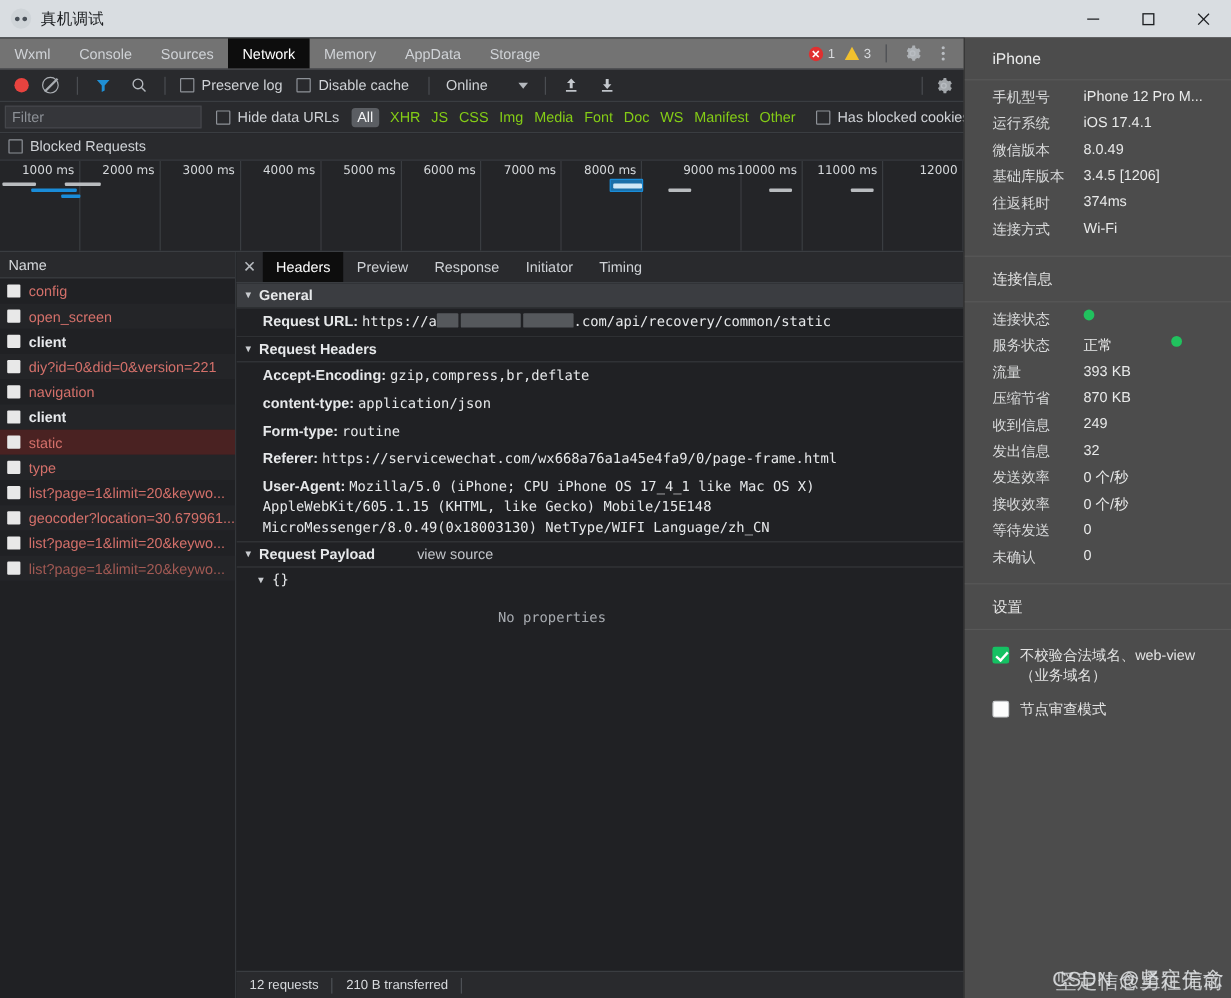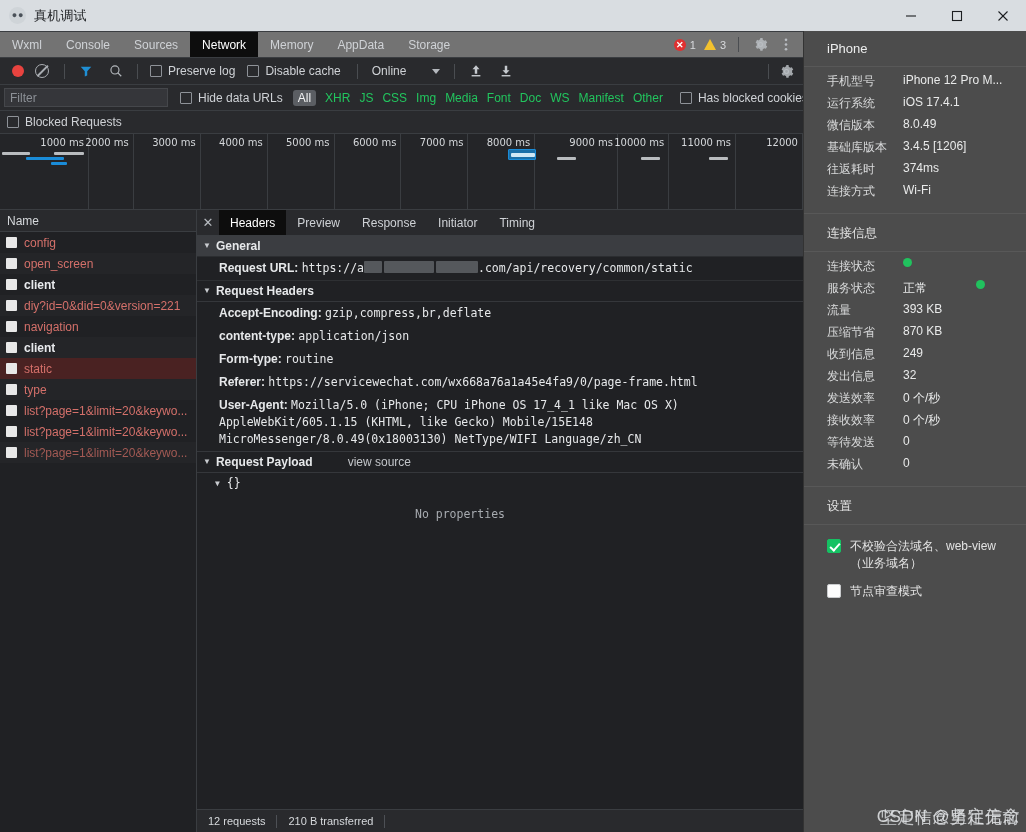--- a/index.html
+++ b/index.html
@@ -90,21 +90,21 @@
     height: 26px; flex: none; background: #292a2d; display: flex; align-items: center;
     font-size: 12px; color: #cfd2d6; border-bottom: 1px solid #3a3d41;
   }
   #filterinput {
     width: 164px; height: 19px; background: #35363a; border: 1px solid #45474b;
     margin-left: 4px; color: #b8bbc0; font-size: 12px; padding: 0 5px;
     font-family: "Liberation Sans", sans-serif; outline: none;
   }
   #filterinput::placeholder { color: #8c9096; }
   .ftypes { display: flex; align-items: center; gap: 9px; margin-left: 10px; }
-  .ftype { cursor: default; white-space: nowrap; color: #22c55e; }
+  .ftype { cursor: default; white-space: nowrap; color: #84cc16; }
   .ftype.sel { background: #5b5e63; color: #f2f3f4; border-radius: 3px; padding: 1px 5px; }
 
   
   #blockedrow {
     height: 23px; flex: none; background: #292a2d; display: flex; align-items: center;
     padding-left: 7px; gap: 7px; font-size: 12px; color: #cfd2d6;
     border-bottom: 1px solid #3a3d41;
   }
 
   
@@ -385,21 +385,21 @@
 
       <div id="blockedrow">
         <label class="cbrow">
           <span class="cb"></span>
           <span>Blocked Requests</span>
         </label>
       </div>
 
       <div id="overview">
         <div id="ovcells">
-            <div class="ovcell" style="left: 0px; width: 66.9167px; margin-left: 22px;">
+            <div class="ovcell" style="left: 0px; width: 66.9167px;">
               <div class="ovlabel">1000 ms</div>
             </div>
             <div class="ovcell" style="left: 66.9167px; width: 66.9167px;">
               <div class="ovlabel">2000 ms</div>
             </div>
             <div class="ovcell" style="left: 133.833px; width: 66.9167px;">
               <div class="ovlabel">3000 ms</div>
             </div>
             <div class="ovcell" style="left: 200.75px; width: 66.9167px;">
               <div class="ovlabel">4000 ms</div>
@@ -477,20 +477,24 @@
                 <span class="ficon"></span>
                 <span class="nlabel">static</span>
               </div>
               <div class="nrow err alt">
                 <span class="ficon"></span>
                 <span class="nlabel">type</span>
               </div>
               <div class="nrow err">
                 <span class="ficon"></span>
                 <span class="nlabel">list?page=1&amp;limit=20&amp;keywo...</span>
+              </div>
+              <div class="nrow err alt">
+                <span class="ficon"></span>
+                <span class="nlabel">geocoder?location=30.679961...</span>
               </div>
               <div class="nrow err">
                 <span class="ficon"></span>
                 <span class="nlabel">list?page=1&amp;limit=20&amp;keywo...</span>
               </div>
               <div class="nrow dim alt">
                 <span class="ficon"></span>
                 <span class="nlabel">list?page=1&amp;limit=20&amp;keywo...</span>
               </div>
             </div>

